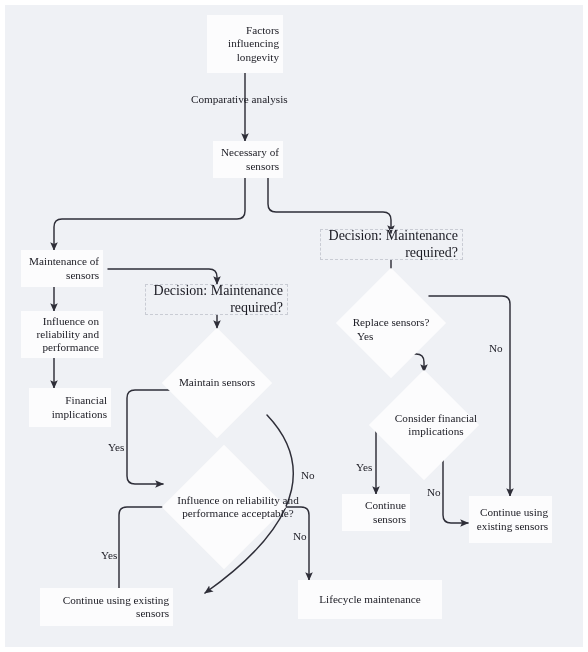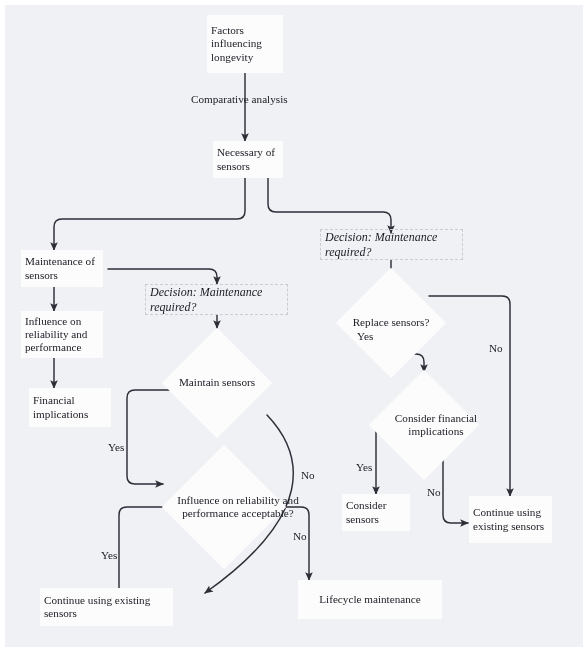--- a/index.html
+++ b/index.html
@@ -34,36 +34,35 @@
     width: 578px;
     height: 642px;
     pointer-events: none;
   }
   .node {
     position: absolute;
     box-sizing: border-box;
     display: flex;
     align-items: center;
     justify-content: center;
-    text-align: left;
+    text-align: right;
     color: #1b1b23;
     line-height: 1.18;
     z-index: 3;
   }
   .box {
     background: #fcfcfd;
     font-size: 11.2px;
     padding: 2px 4px;
   }
   .dashed {
     background: transparent;
     border: 1px dashed #c9ccd4;
-    font-size: 12px;
+    font-size: 14px;
     padding: 2px 4px;
-    font-style: italic;
   }
   .diamond-wrap {
     position: absolute;
     z-index: 2;
   }
   .diamond-shape {
     position: absolute;
     left: 50%;
     top: 50%;
     background: #fcfcfd;
@@ -185,21 +184,21 @@
       <div class="diamond-shape" style="width:88px; height:88px;"></div>
       <div class="diamond-label" style="padding:0 14px;">Influence on reliability and performance acceptable?</div>
     </div>
 
     <div class="diamond-wrap" style="left:364px; top:365px; width:110px; height:110px;">
       <div class="diamond-shape" style="width:78px; height:78px;"></div>
       <div class="diamond-label" style="padding:0 12px;">Consider financial implications</div>
     </div>
 
     <div class="node box" style="left:337px; top:489px; width:68px; height:37px;">
-      <span>Consider sensors</span>
+      <span>Continue sensors</span>
     </div>
 
     <div class="node box" style="left:464px; top:491px; width:83px; height:47px;">
       <span>Continue using existing sensors</span>
     </div>
 
     <div class="node box" style="left:35px; top:583px; width:133px; height:38px;">
       <span>Continue using existing sensors</span>
     </div>
 

